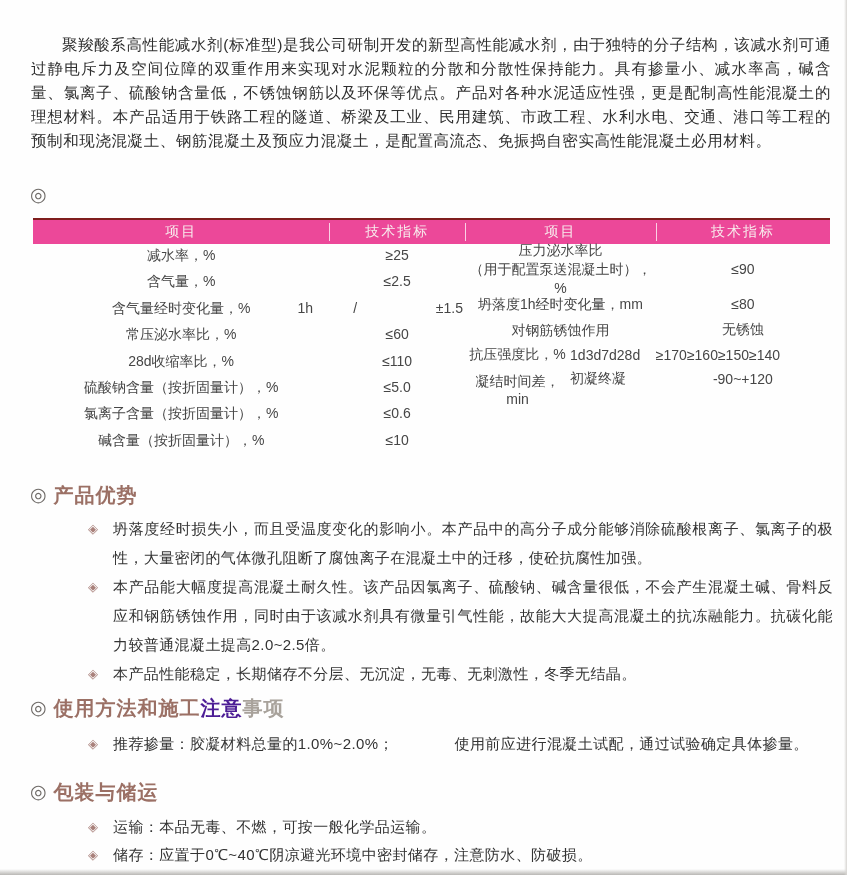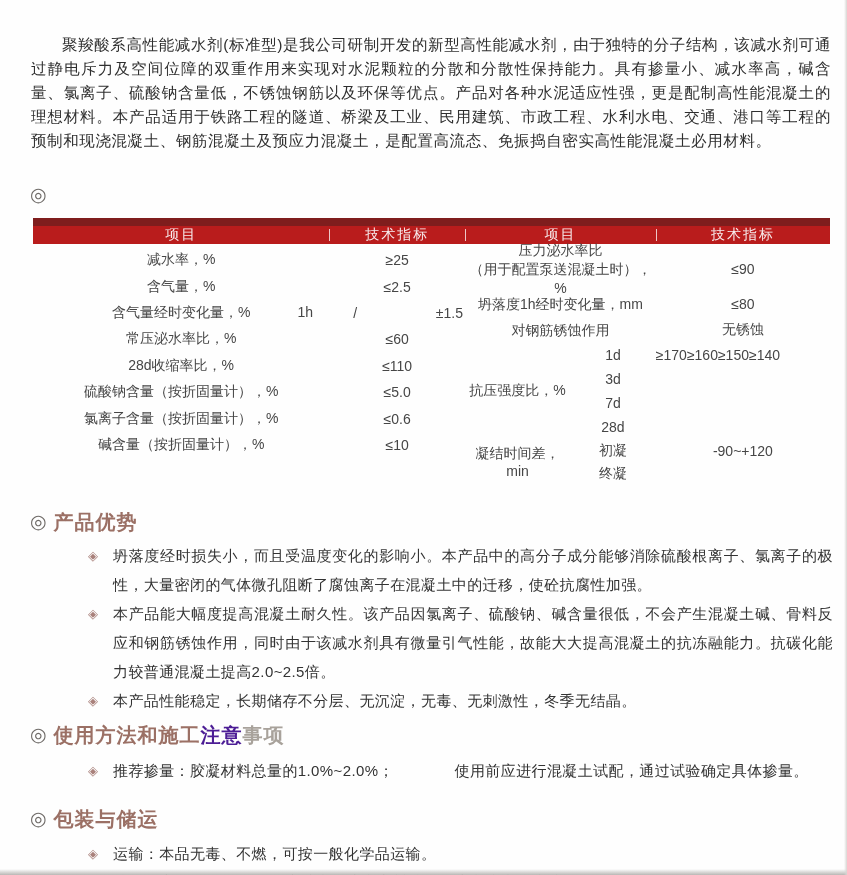--- a/index.html
+++ b/index.html
@@ -47,52 +47,52 @@
   
   .perf-table{
     margin:10px 16px 0 33px;
     width:797px;
     font-size:14px;
     color:#464646;
   }
   .thead{
     display:flex;
     height:26px;
-    background:#b91c1c;
-    border-top:8px solid #7f1d1d;
+    background:#ec4899;
+    border-top:2px solid #7f1d1d;
     box-sizing:border-box;
   }
   .th{
     display:flex;align-items:center;justify-content:center;
     color:#f8eced;
     position:relative;
     letter-spacing:2px;
     font-size:14px;
   }
   .th + .th::before{
     content:"";
     position:absolute;left:0;top:3px;bottom:3px;width:1px;
     background:rgba(255,255,255,0.75);
   }
   .c1{width:37.2%}.c2{width:17%}.c3{width:24%}.c4{width:21.8%}
   .tbody{display:flex;padding-top:3px;}
   .tb-left{width:54.2%;}
   .tb-right{width:45.8%;}
-  .tb-left .trow{display:flex;align-items:center;height:26.4px;}
+  .tb-left .trow{display:flex;align-items:flex-start;height:26.4px;}
   .tb-left .td-label{width:68.6%;text-align:center;position:relative;}
   .tb-left .td-val{width:31.4%;text-align:center;}
   .sub-age{position:absolute;right:4px;top:0;width:40px;text-align:center;}
   .td-val.split{display:flex;justify-content:space-between;box-sizing:border-box;padding:0 2px 0 24px;text-align:left;}
   .tb-right .trow{display:flex;align-items:center;height:26px;}
   .tb-right .trow.tall{height:44px;justify-content:flex-end;}
   .tb-right .td-label{width:52.3%;text-align:center;line-height:19px;}
   .tb-right .td-val{width:47.7%;text-align:center;}
   .tgroup{display:flex;}
   .g-label{width:28.8%;display:flex;align-items:center;justify-content:center;text-align:center;}
-  .g-ages{width:23.5%;display:flex;flex-direction:column;justify-content:center;}
+  .g-ages{width:23.5%;display:flex;flex-direction:row;}
   .g-vals{width:47.7%;display:flex;flex-direction:row;}
   .g-ages span,.g-vals span{height:24px;display:flex;align-items:center;justify-content:center;}
   .tgroup.setting{height:46px;}
   .setting .g-ages span{height:23px;}
   .setting .g-vals{justify-content:center;}
   
   .bullets{margin-top:6px;}
   .bullet-item{
     display:flex;
     padding-left:88px;

